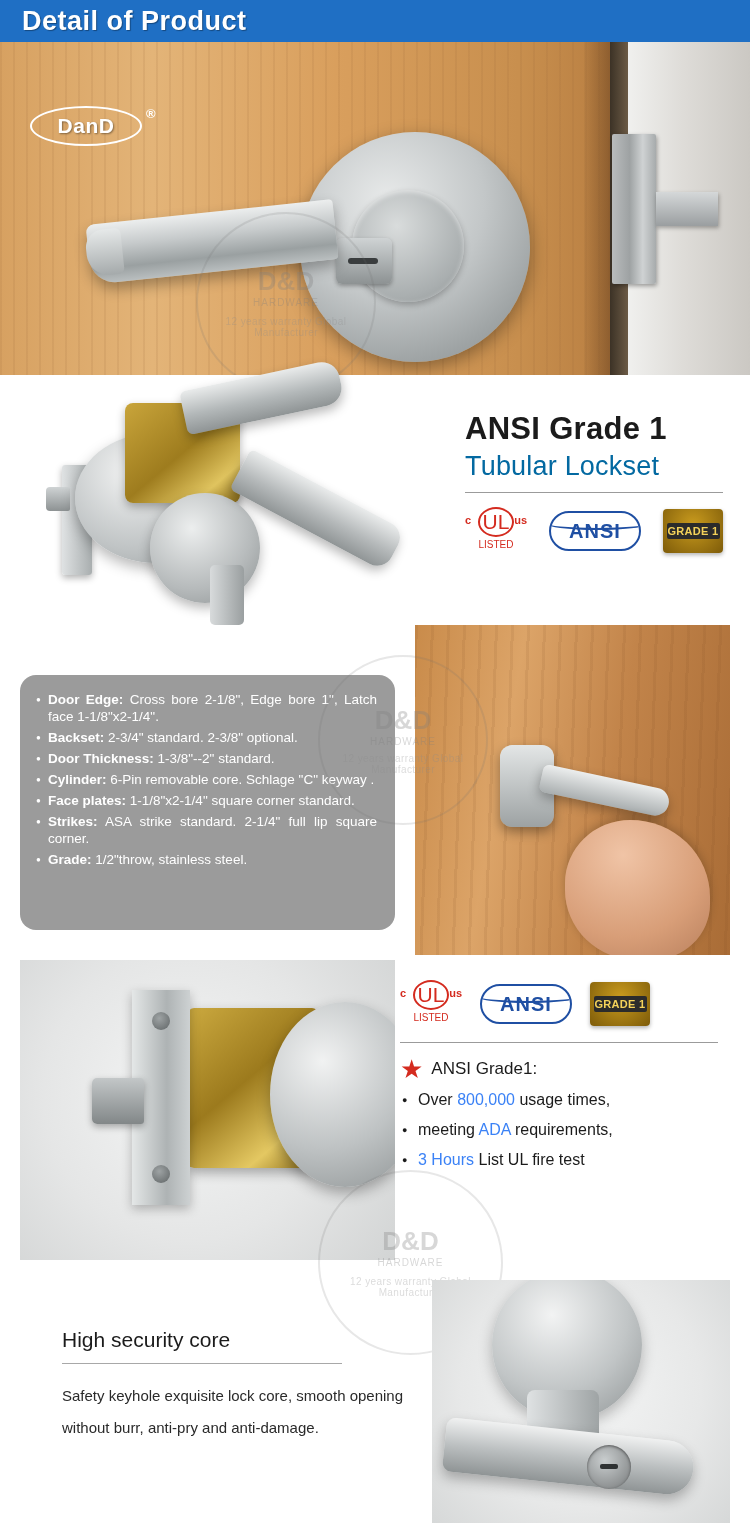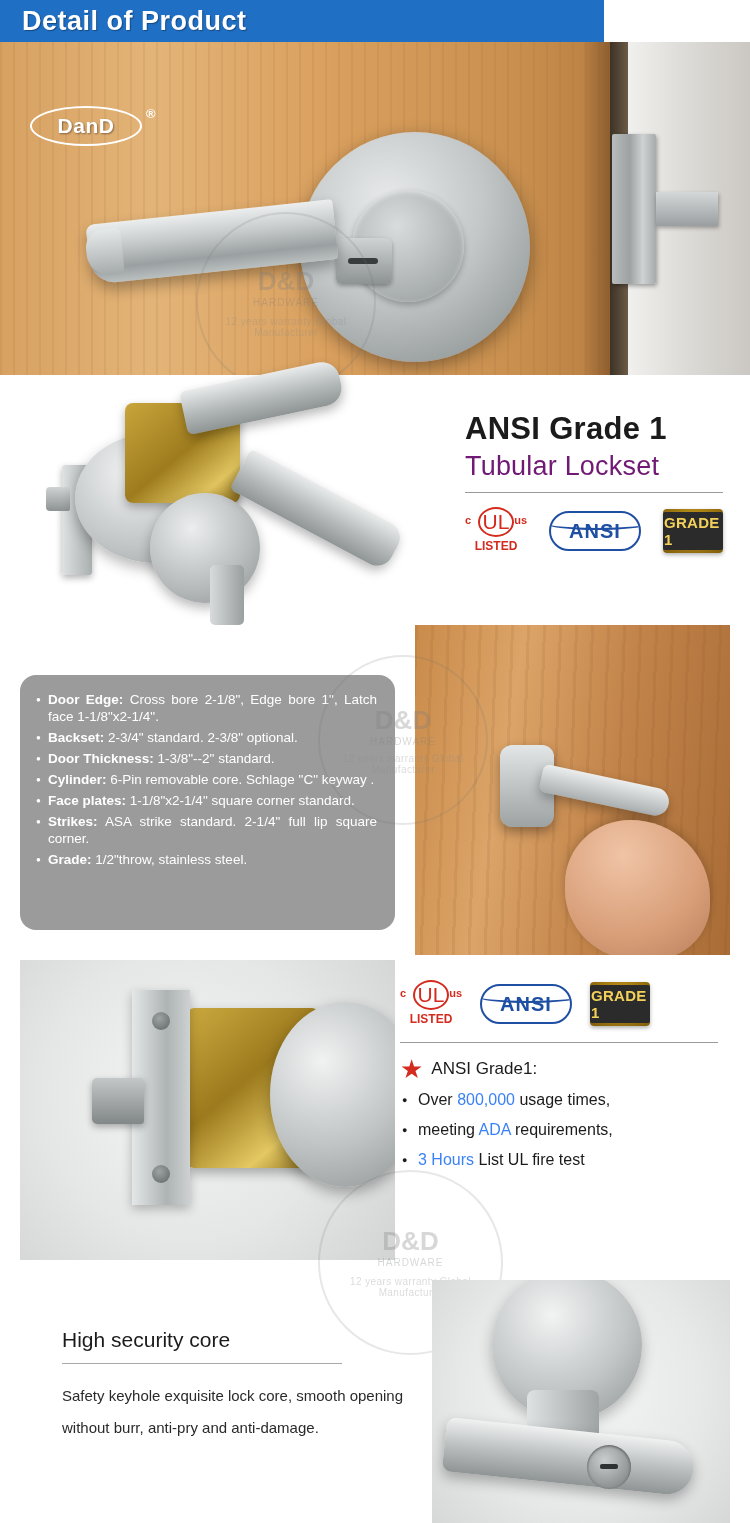--- a/index.html
+++ b/index.html
@@ -13,21 +13,21 @@
     width: 750px;
     height: 1523px;
     overflow: hidden;
     background: #ffffff;
   }
 
   
   .header-bar {
     position: absolute;
     left: 0; top: 0;
-    width: 604px; height: 42px;
+    width: 750px; height: 42px;
     background: #1f6fc4;
     display: flex;
     align-items: center;
   }
   .header-title {
     color: #ffffff;
     font-size: 27px;
     font-weight: bold;
     letter-spacing: 0.5px;
     padding-left: 22px;
@@ -193,21 +193,21 @@
     width: 270px;
   }
   .ansi-grade {
     font-size: 31px;
     font-weight: bold;
     color: #1b1b1b;
     letter-spacing: 0.3px;
   }
   .tubular {
     font-size: 27px;
-    color: #701a75;
+    color: #0369a1;
     margin-top: 4px;
     letter-spacing: 0.2px;
   }
   .rule {
     width: 258px; height: 1px;
     background: #9b9b9b;
     margin-top: 10px;
   }
   .badges {
     display: flex;
@@ -224,21 +224,21 @@
     position:absolute; left: 13px; top: 0;
     width: 36px; height: 30px;
     border: 2.5px solid #d42b1f;
     border-radius: 50%;
     color: #d42b1f;
     font-size: 21px; font-weight: normal;
     line-height: 26px;
   }
   .ul-c { position:absolute; left: 0px; top: 7px; color:#d42b1f; font-size: 11px; font-weight: bold; }
   .ul-us { position:absolute; right: 0px; top: 7px; color:#d42b1f; font-size: 11px; font-weight: bold; }
-  .ul-listed { position:absolute; left: 0; top: 32px; width: 62px; color:#d42b1f; font-size: 12px; font-weight: bold; }
+  .ul-listed { position:absolute; left: 0; top: 32px; width: 62px; color:#d42b1f; font-size: 10px; font-weight: normal; }
   .badge-ansi {
     width: 92px; height: 40px;
     border: 2px solid #1f4fa3;
     border-radius: 20px;
     color: #1f4fa3;
     font-size: 20px; font-weight: bold;
     letter-spacing: 1px;
     display: flex; align-items: center; justify-content: center;
     position: relative;
     overflow: hidden;
@@ -253,21 +253,21 @@
     width: 60px; height: 44px;
     background: radial-gradient(circle at 50% 35%, #c99b1e, #7d5b09);
     border-radius: 4px;
     display:flex; align-items:center; justify-content:center;
     box-shadow: 0 2px 4px rgba(0,0,0,0.3);
   }
   .badge-grade span{
     display:block;
     background: #2b2b2b;
     color: #f4d25a;
-    font-size: 15px; font-weight: bold;
+    font-size: 11px; font-weight: bold;
     padding: 2px 1px;
     border-radius: 2px;
     letter-spacing: 0.3px;
   }
 
   
   .sec3 { position:absolute; left:0; top: 625px; width:750px; height: 330px; }
   .spec-box {
     position:absolute; left: 20px; top: 50px;
     width: 375px; height: 255px;

